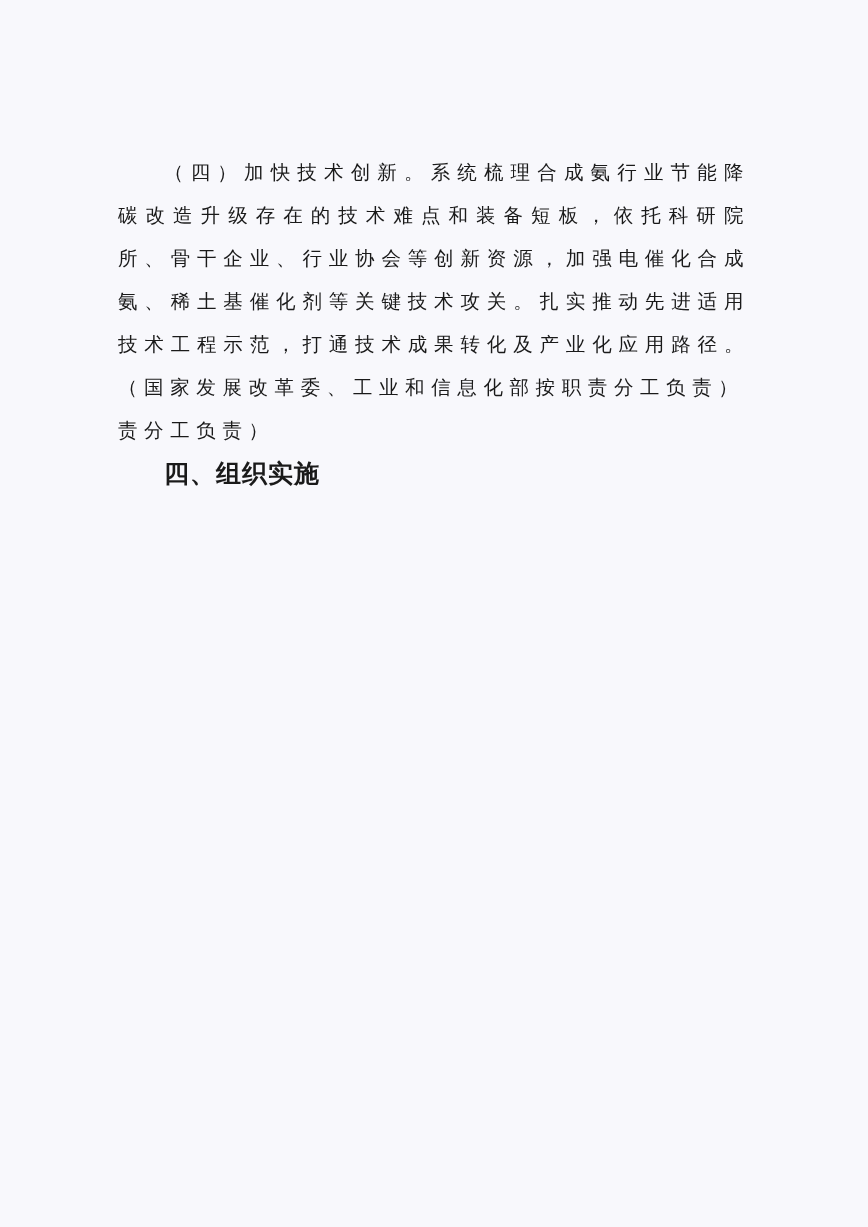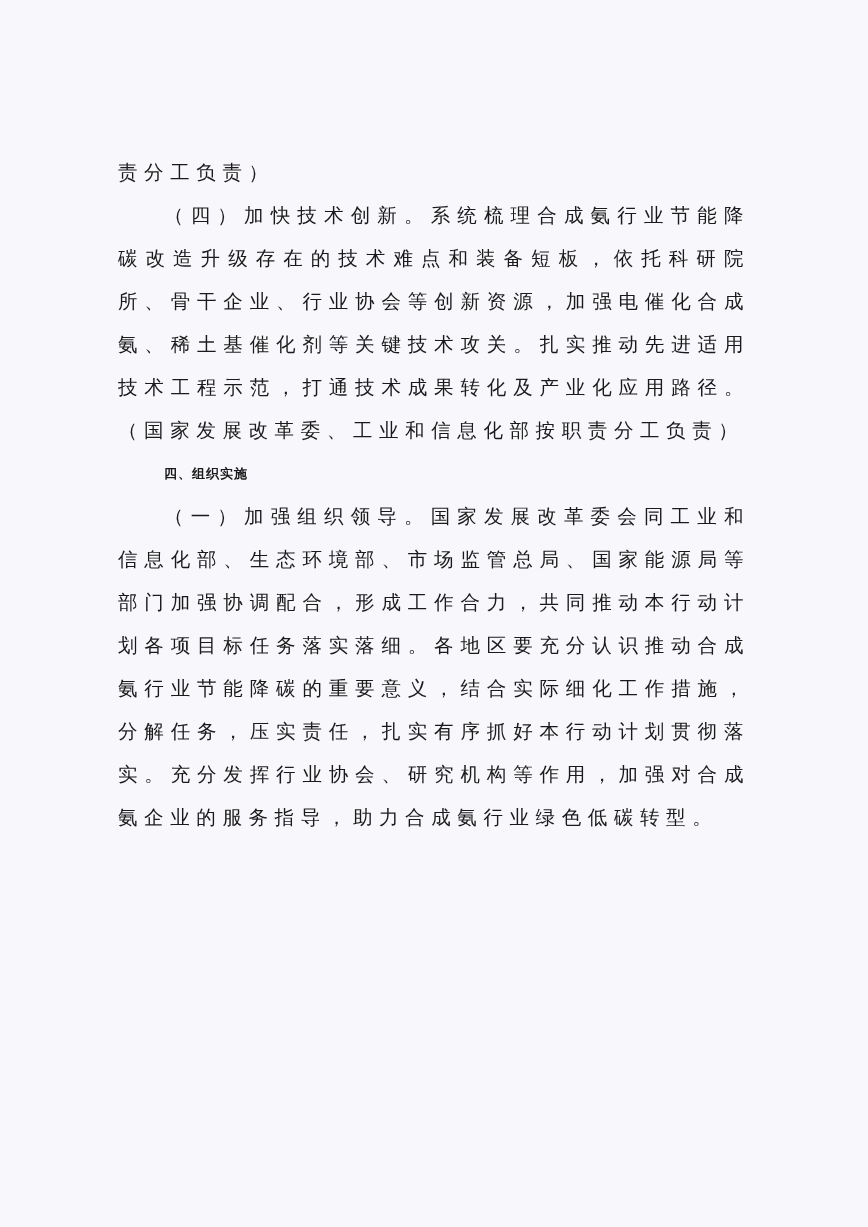--- a/index.html
+++ b/index.html
@@ -27,35 +27,32 @@
       letter-spacing: 6.6px;
       word-break: break-all;
     }
     .indent { text-indent: 46px; }
     .heading {
       margin: 0;
       text-indent: 46px;
       font-family: Liberation Serif, serif;
       font-weight: bold;
       letter-spacing: 1px;
-      font-size: 13px;
+      font-size: 25px;
     }
     .lead { }
   </style>
 </head>
 <body>
 
 <div class="page">
+  <p class="para indent">
+    <span class="lead">（四）加快技术创新。</span><span>系统梳理合成氨行业节能降碳改造升级存在的技术难点和装备短板，依托科研院所、骨干企业、行业协会等创新资源，加强电催化合成氨、稀土基催化剂等关键技术攻关。扎实推动先进适用技术工程示范，打通技术成果转化及产业化应用路径。（国家发展改革委、工业和信息化部按职责分工负责）</span>
+  </p>
+
   <p class="para">
     <span>责分工负责）</span>
   </p>
 
-  <p class="para indent">
-    <span class="lead">（四）加快技术创新。</span><span>系统梳理合成氨行业节能降碳改造升级存在的技术难点和装备短板，依托科研院所、骨干企业、行业协会等创新资源，加强电催化合成氨、稀土基催化剂等关键技术攻关。扎实推动先进适用技术工程示范，打通技术成果转化及产业化应用路径。（国家发展改革委、工业和信息化部按职责分工负责）</span>
-  </p>
-
   <p class="heading">四、组织实施</p>
 
-  <p class="para indent">
-    <span class="lead">（一）加强组织领导。</span><span>国家发展改革委会同工业和信息化部、生态环境部、市场监管总局、国家能源局等部门加强协调配合，形成工作合力，共同推动本行动计划各项目标任务落实落细。各地区要充分认识推动合成氨行业节能降碳的重要意义，结合实际细化工作措施，分解任务，压实责任，扎实有序抓好本行动计划贯彻落实。充分发挥行业协会、研究机构等作用，加强对合成氨企业的服务指导，助力合成氨行业绿色低碳转型。</span>
-  </p>
 
 </div>
 
 </body></html>

